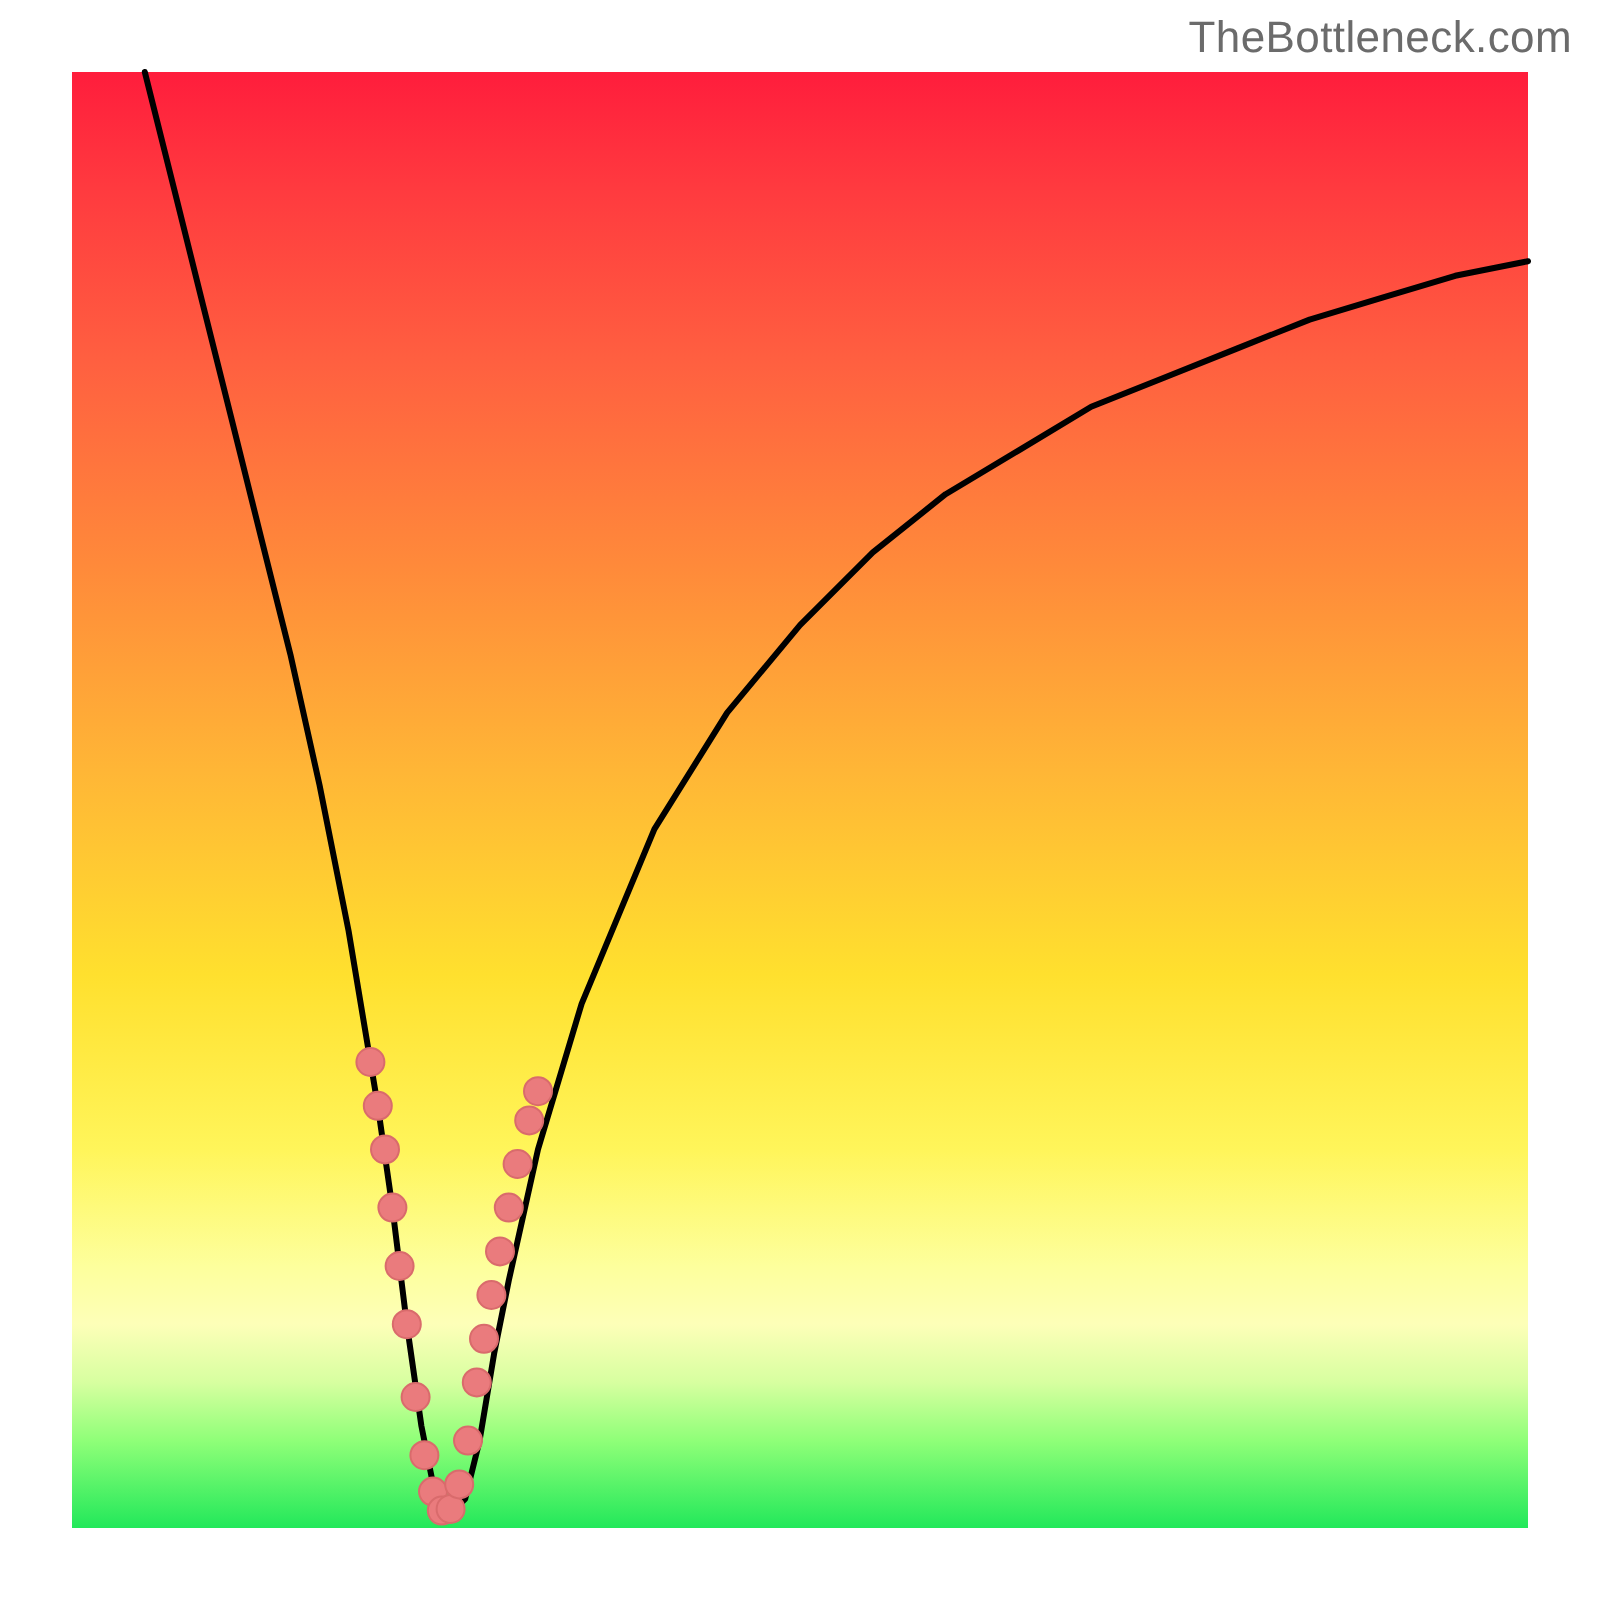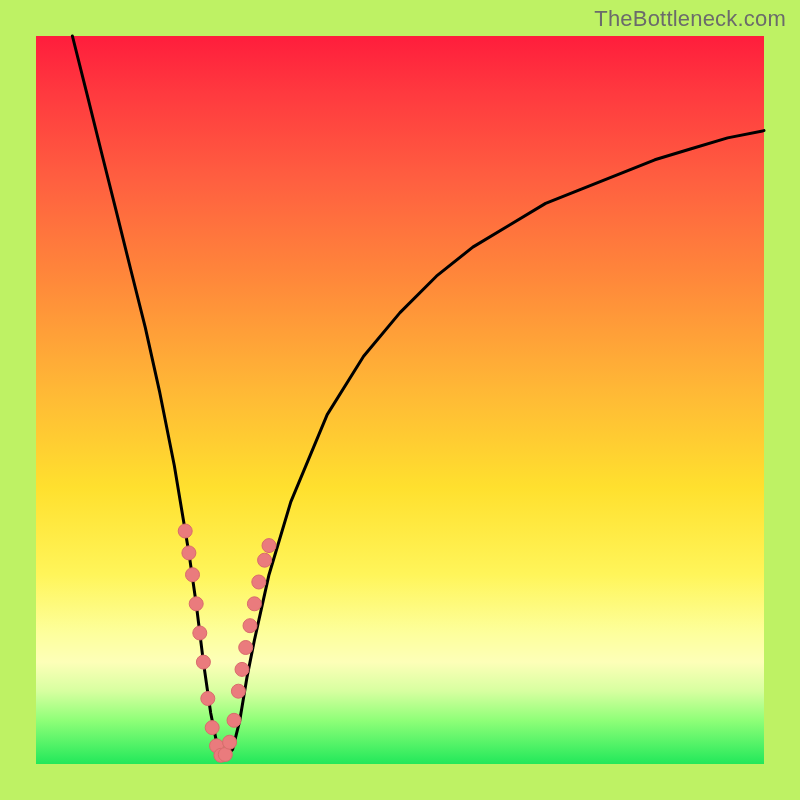--- a/index.html
+++ b/index.html
@@ -10,21 +10,21 @@
     overflow: hidden;
     background: #000;
     font-family: Arial, Helvetica, sans-serif;
   }
   .frame {
     position: absolute;
     left: 0;
     top: 0;
     width: 800px;
     height: 800px;
-    background: #bef264;
+    background: #ffffff;
   }
   .plot {
     position: absolute;
     left: 36px;
     top: 36px;
     width: 728px;
     height: 728px;
     
     background: linear-gradient(
       to bottom,

